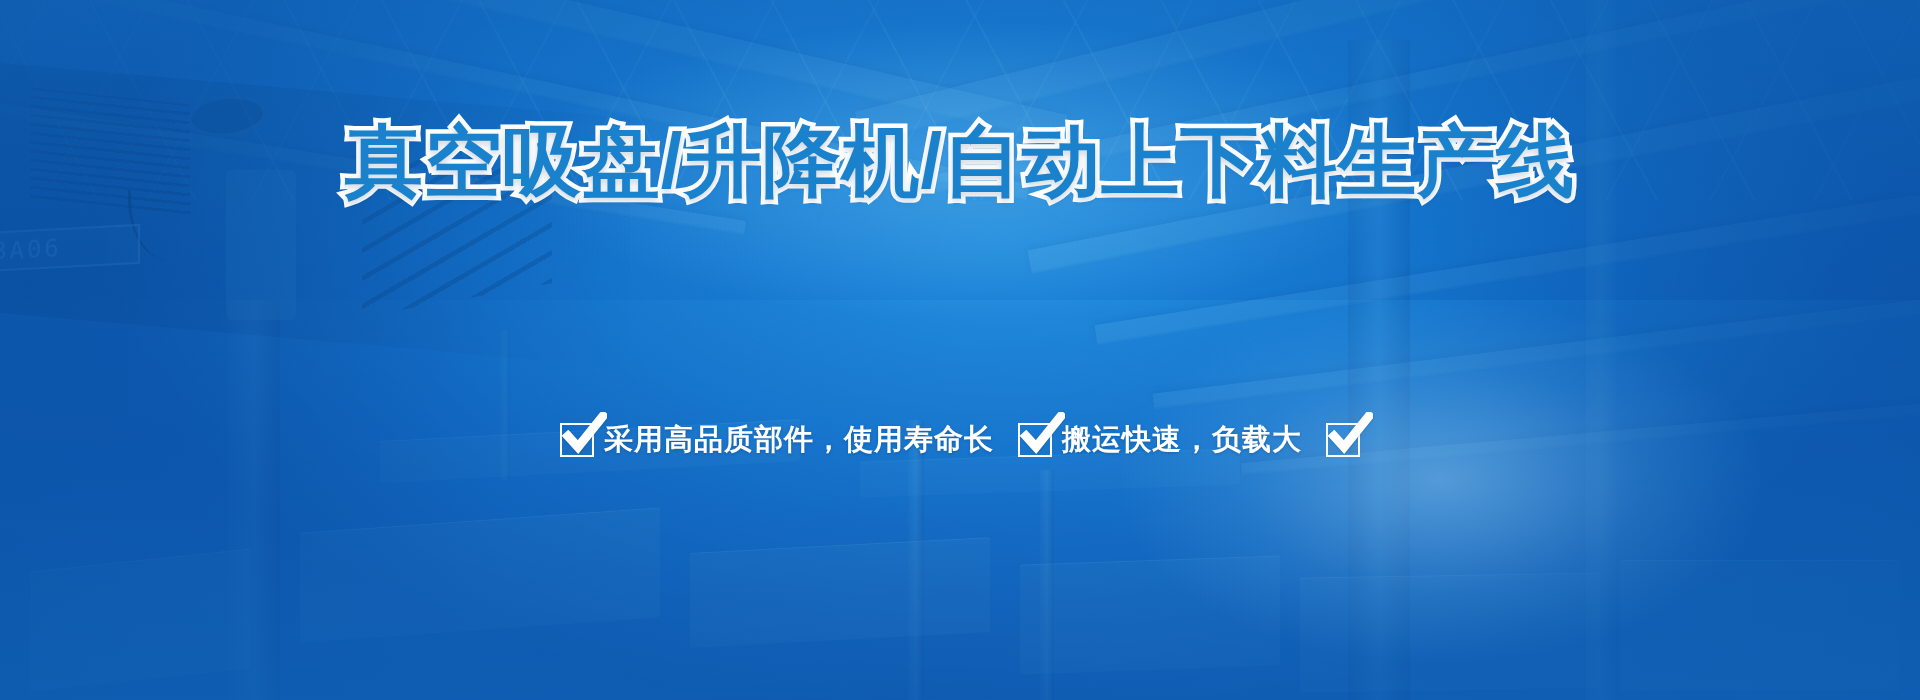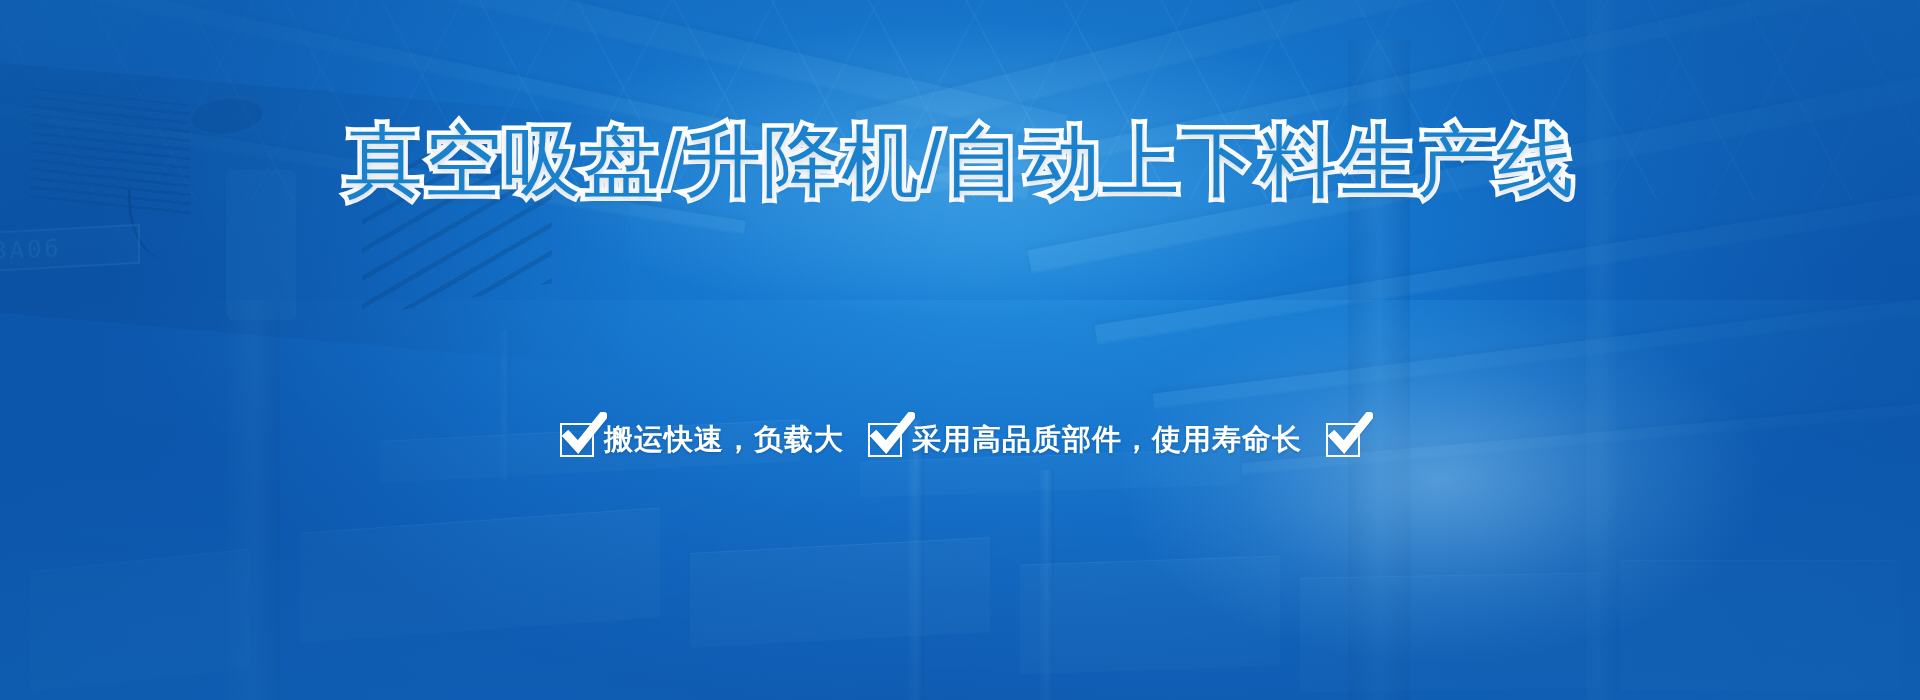--- a/index.html
+++ b/index.html
@@ -98,21 +98,21 @@
   .glow{position:absolute;left:1120px;top:300px;width:640px;height:360px;
     background:radial-gradient(ellipse at center,rgba(180,228,252,.40) 0%,rgba(150,215,250,.12) 45%,transparent 72%);}
   .glow2{position:absolute;left:520px;top:20px;width:900px;height:300px;
     background:radial-gradient(ellipse at center,rgba(120,205,248,.35) 0%,transparent 70%);}
 
   
   .content{position:absolute;inset:0;}
 
   .title{
     position:absolute;left:0;top:122px;width:1920px;text-align:center;
-    font-size:78px;line-height:1;font-weight:normal;letter-spacing:1px;
+    font-size:78px;line-height:1;font-weight:bold;letter-spacing:1px;
     color:#1a82cc;
     -webkit-text-stroke:9px #ffffff;
     paint-order:stroke fill;
     text-shadow:0 3px 6px rgba(0,50,100,.20);
     white-space:nowrap;
   }
 
   .badge-wrap{position:absolute;left:0;top:292px;width:1920px;text-align:center;}
   .badge{
     display:inline-block;background:#F2B705;color:#133f73;
@@ -193,30 +193,30 @@
 
 
     <div class="bullets">
 
       <div class="bullet">
         <span class="chk">
           <svg viewBox="0 0 46 46" aria-hidden="true">
             <path d="M7 24 L17 35 L42 4" fill="none" stroke="#ffffff" stroke-width="9" stroke-linecap="square" stroke-linejoin="miter"></path>
           </svg>
         </span>
-        <span class="btxt">搬运快速，负载大</span>
+        <span class="btxt">采用高品质部件，使用寿命长</span>
       </div>
 
       <div class="bullet">
         <span class="chk">
           <svg viewBox="0 0 46 46" aria-hidden="true">
             <path d="M7 24 L17 35 L42 4" fill="none" stroke="#ffffff" stroke-width="9" stroke-linecap="square" stroke-linejoin="miter"></path>
           </svg>
         </span>
-        <span class="btxt">采用高品质部件，使用寿命长</span>
+        <span class="btxt">搬运快速，负载大</span>
       </div>
 
       <div class="bullet">
         <span class="chk">
           <svg viewBox="0 0 46 46" aria-hidden="true">
             <path d="M7 24 L17 35 L42 4" fill="none" stroke="#ffffff" stroke-width="9" stroke-linecap="square" stroke-linejoin="miter"></path>
           </svg>
         </span>
       </div>
 

